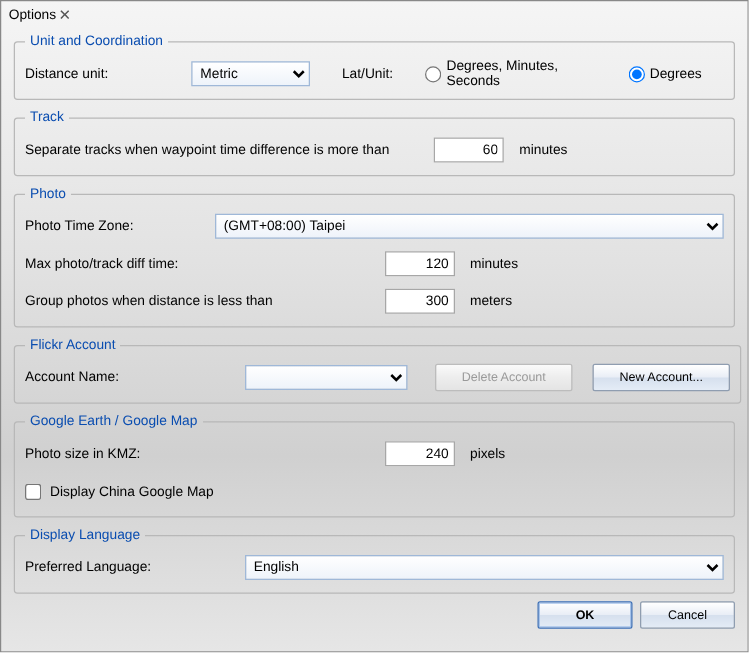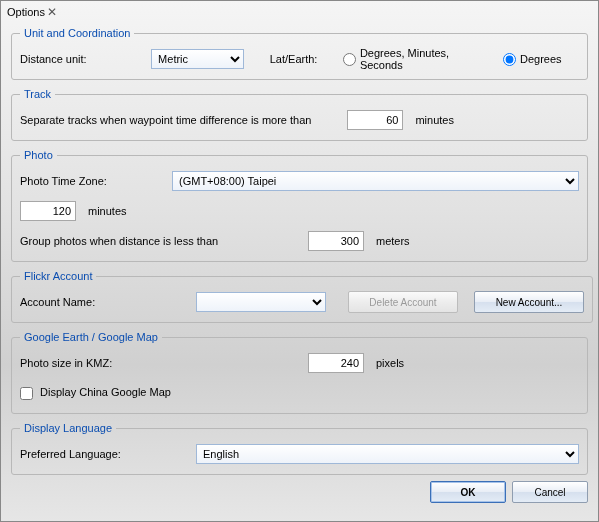--- a/index.html
+++ b/index.html
@@ -142,21 +142,21 @@
   <div class="body">
 
     <fieldset>
       <legend>Unit and Coordination</legend>
       <div class="row">
         <span class="label lbl-col-1">Distance unit:</span>
         <select class="combo" style="width:98px">
           <option>Metric</option>
         </select>
         <span class="spacer-sm"></span>
-        <span class="label">Lat/Earth:</span>
+        <span class="label">Lat/Unit:</span>
         <span class="spacer-sm"></span>
         <label class="radio-wrap">
           <input type="radio" name="latlong" style="">
           <span>Degrees, Minutes, Seconds</span>
         </label>
         <span class="flex-gap"></span>
         <label class="radio-wrap">
           <input type="radio" name="latlong" checked="" style="">
           <span>Degrees</span>
         </label>
@@ -176,20 +176,21 @@
 
     <fieldset>
       <legend>Photo</legend>
       <div class="row">
         <span class="label lbl-col-1" style="width:144px">Photo Time Zone:</span>
         <select class="combo" style="flex:1">
           <option>(GMT+08:00) Taipei</option>
         </select>
       </div>
       <div class="row">
+        <span class="label" style="width:280px">Max photo/track diff time:</span>
         <input class="num" value="120" style="">
         <span class="unit">minutes</span>
       </div>
       <div class="row">
         <span class="label" style="width:280px">Group photos when distance is less than</span>
         <input class="num" value="300" style="">
         <span class="unit">meters</span>
       </div>
     </fieldset>
 

